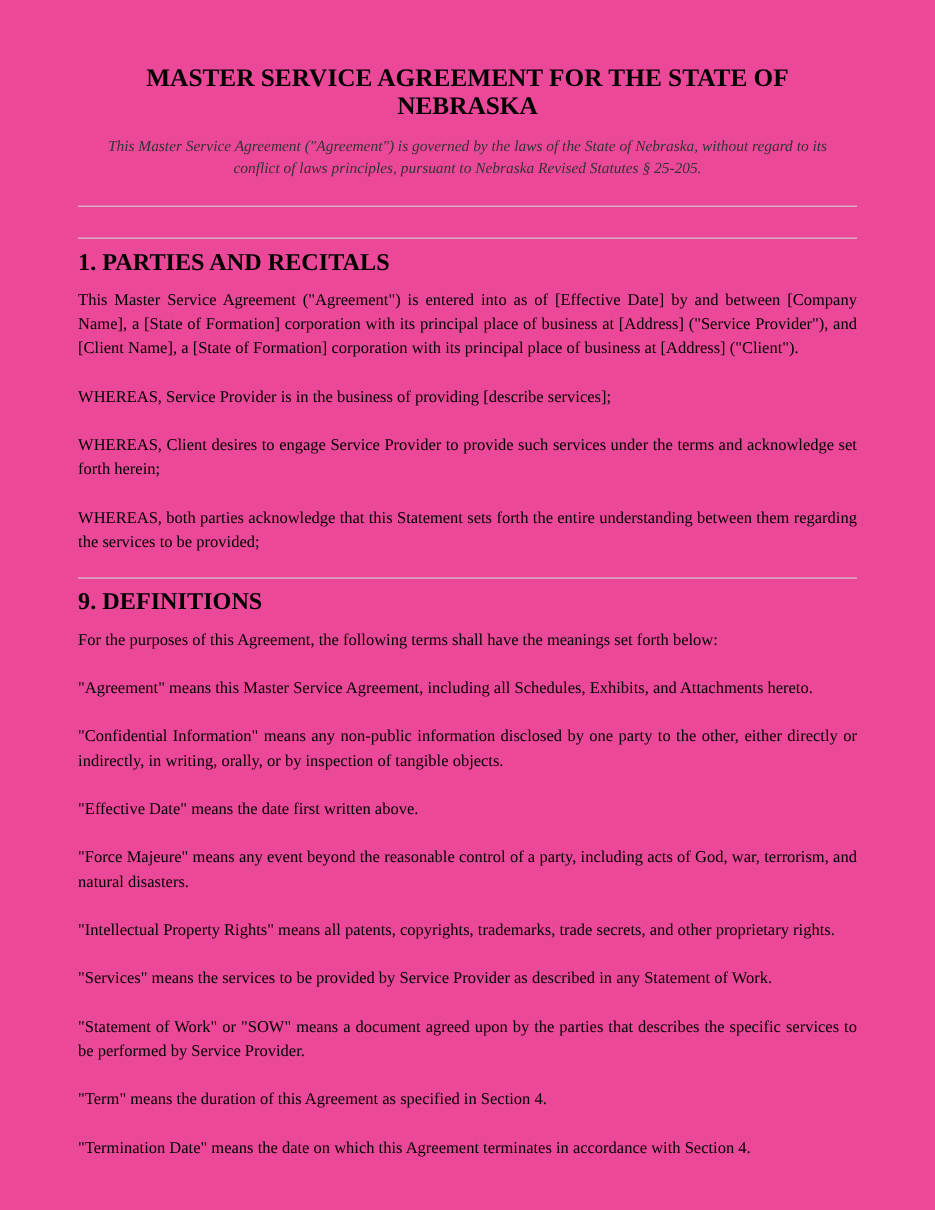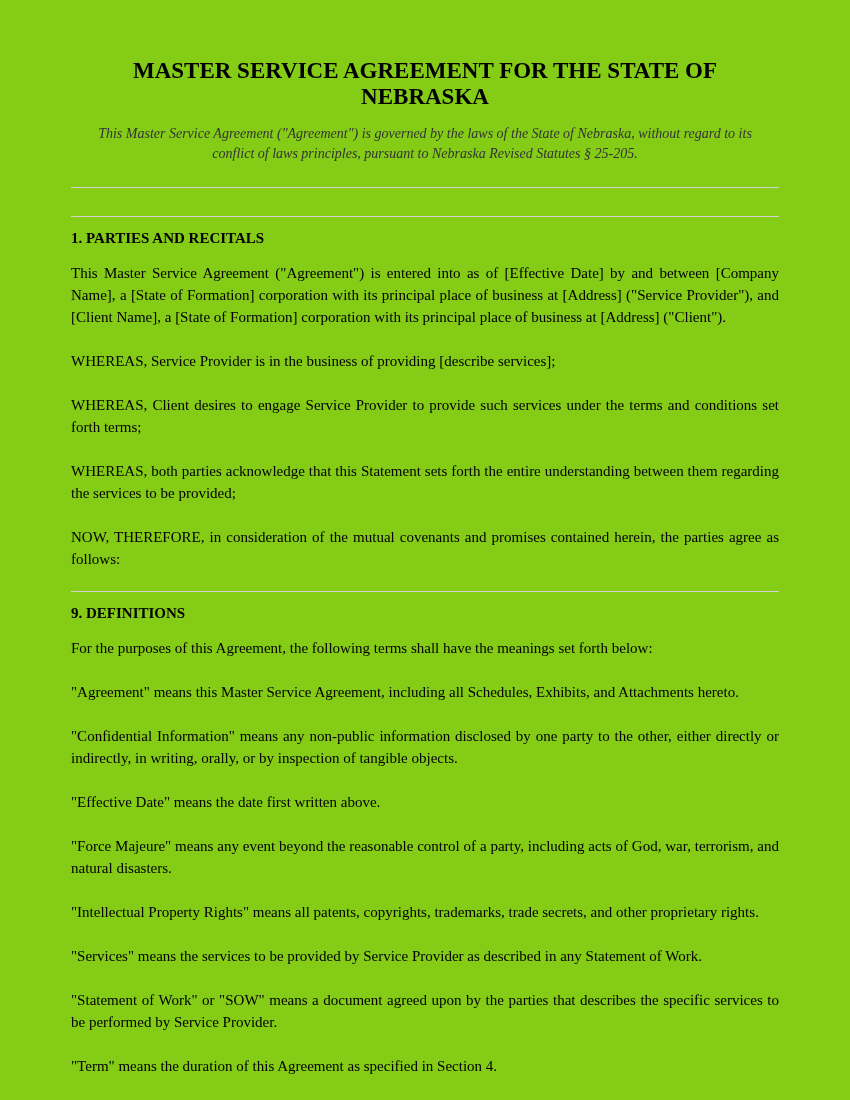--- a/index.html
+++ b/index.html
@@ -5,21 +5,21 @@
   html, body {
     margin: 0;
     padding: 0;
     background: #ffffff;
   }
   .page {
     width: 850px;
     height: 1100px;
     box-sizing: border-box;
     padding: 58px 71px 12px 71px;
-    background: #84cc16;
+    background: #ec4899;
     color: #000000;
     font-family: "Liberation Serif", "DejaVu Serif", serif;
     display: flex;
     flex-direction: column;
     overflow: hidden;
   }
   h1.doc-title {
     font-size: 23px;
     line-height: 26px;
     font-weight: bold;
@@ -37,21 +37,21 @@
   hr.rule {
     border: 0;
     border-top: 1px solid #d2d2d2;
     width: 100%;
     margin: 10px 0 8px 0;
   }
   hr.rule + hr.rule {
     margin-top: 20px;
   }
   h2.section-heading {
-    font-size: 15px;
+    font-size: 22px;
     line-height: 22px;
     font-weight: bold;
     margin: 2px 0;
   }
   p.body-para {
     font-size: 15px;
     line-height: 22px;
     margin: 11px 0;
     text-align: justify;
   }
@@ -65,23 +65,22 @@
 
   <p class="subtitle">This Master Service Agreement ("Agreement") is governed by the laws of the State of Nebraska, without regard to its conflict of laws principles, pursuant to Nebraska Revised Statutes § 25-205.</p>
 
   <hr class="rule">
   <hr class="rule">
 
   <h2 class="section-heading">1. PARTIES AND RECITALS</h2>
 
   <p class="body-para">This Master Service Agreement ("Agreement") is entered into as of [Effective Date] by and between [Company Name], a [State of Formation] corporation with its principal place of business at [Address] ("Service Provider"), and [Client Name], a [State of Formation] corporation with its principal place of business at [Address] ("Client").</p>
   <p class="body-para">WHEREAS, Service Provider is in the business of providing [describe services];</p>
-  <p class="body-para">WHEREAS, Client desires to engage Service Provider to provide such services under the terms and conditions set forth terms;</p>
+  <p class="body-para">WHEREAS, Client desires to engage Service Provider to provide such services under the terms and acknowledge set forth herein;</p>
   <p class="body-para">WHEREAS, both parties acknowledge that this Statement sets forth the entire understanding between them regarding the services to be provided;</p>
-  <p class="body-para">NOW, THEREFORE, in consideration of the mutual covenants and promises contained herein, the parties agree as follows:</p>
 
   <hr class="rule">
 
   <h2 class="section-heading">9. DEFINITIONS</h2>
 
   <p class="body-para">For the purposes of this Agreement, the following terms shall have the meanings set forth below:</p>
   <p class="body-para">"Agreement" means this Master Service Agreement, including all Schedules, Exhibits, and Attachments hereto.</p>
   <p class="body-para">"Confidential Information" means any non-public information disclosed by one party to the other, either directly or indirectly, in writing, orally, or by inspection of tangible objects.</p>
   <p class="body-para">"Effective Date" means the date first written above.</p>
   <p class="body-para">"Force Majeure" means any event beyond the reasonable control of a party, including acts of God, war, terrorism, and natural disasters.</p>

